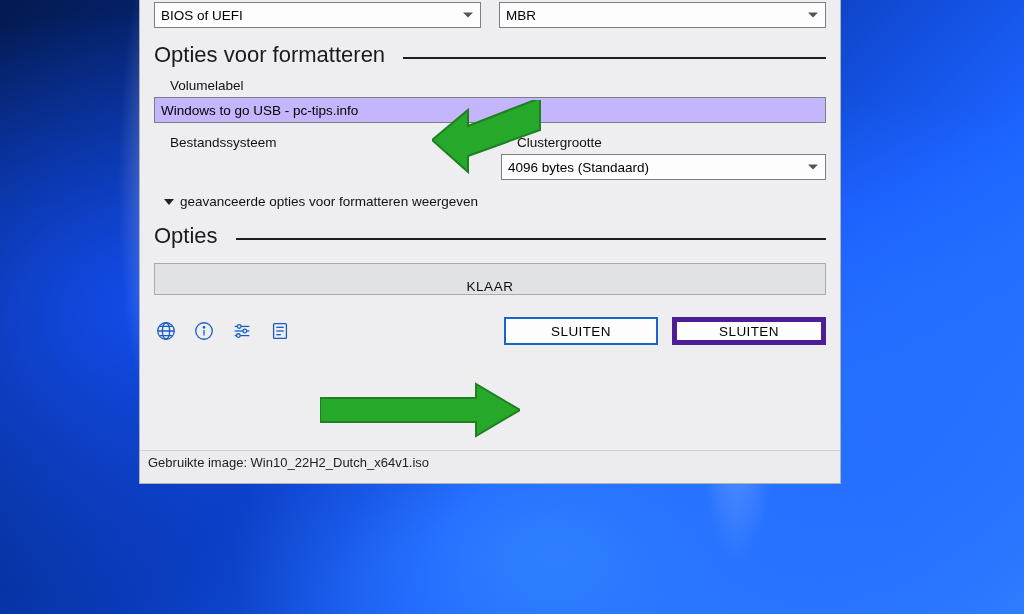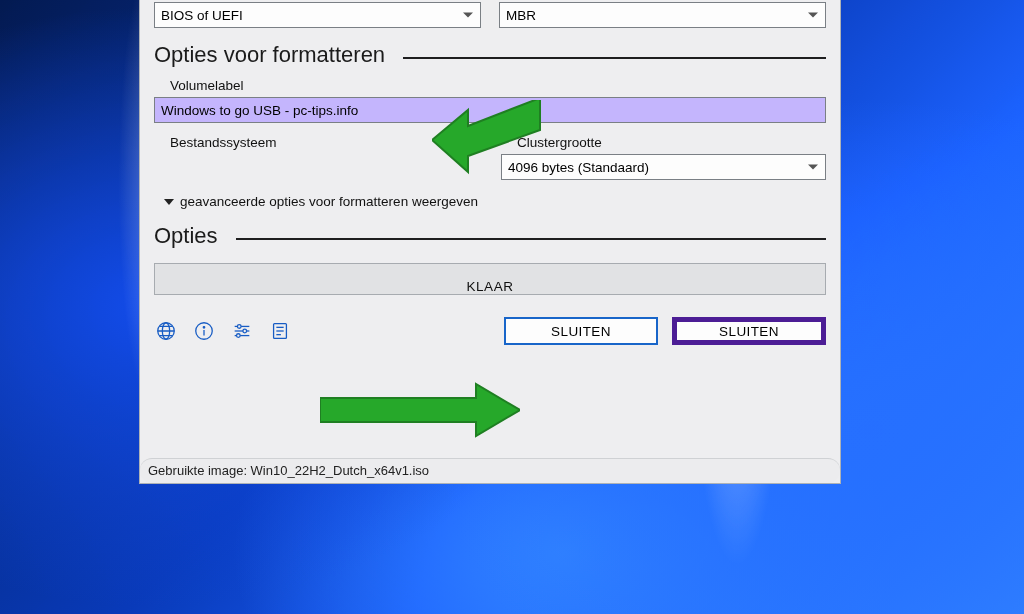--- a/index.html
+++ b/index.html
@@ -112,23 +112,23 @@
   .spacer{flex:1;}
   .btn{
     width:154px;height:28px;
     border:5px solid #4c1d95;background:#fdfdfd;
     font:inherit;letter-spacing:.4px;
   }
   .btn.primary{border:2px solid #1865c9;}
 
   .statusline{
     position:absolute;left:0;right:0;bottom:0;
-    padding:4px 8px 5px 8px;
+    padding:4px 8px 13px 8px;
     font-size:13px;color:#222;
-    background:#ececee;border-top:1px solid #cfd1d4;border-radius:12px;
+    background:#ececee;border-top:1px solid #cfd1d4;
   }
 
   
   .arrow{position:absolute;pointer-events:none;}
   .arrow svg{display:block;}
 </style>
 </head>
 <body>
 
 <div class="bg"></div>

